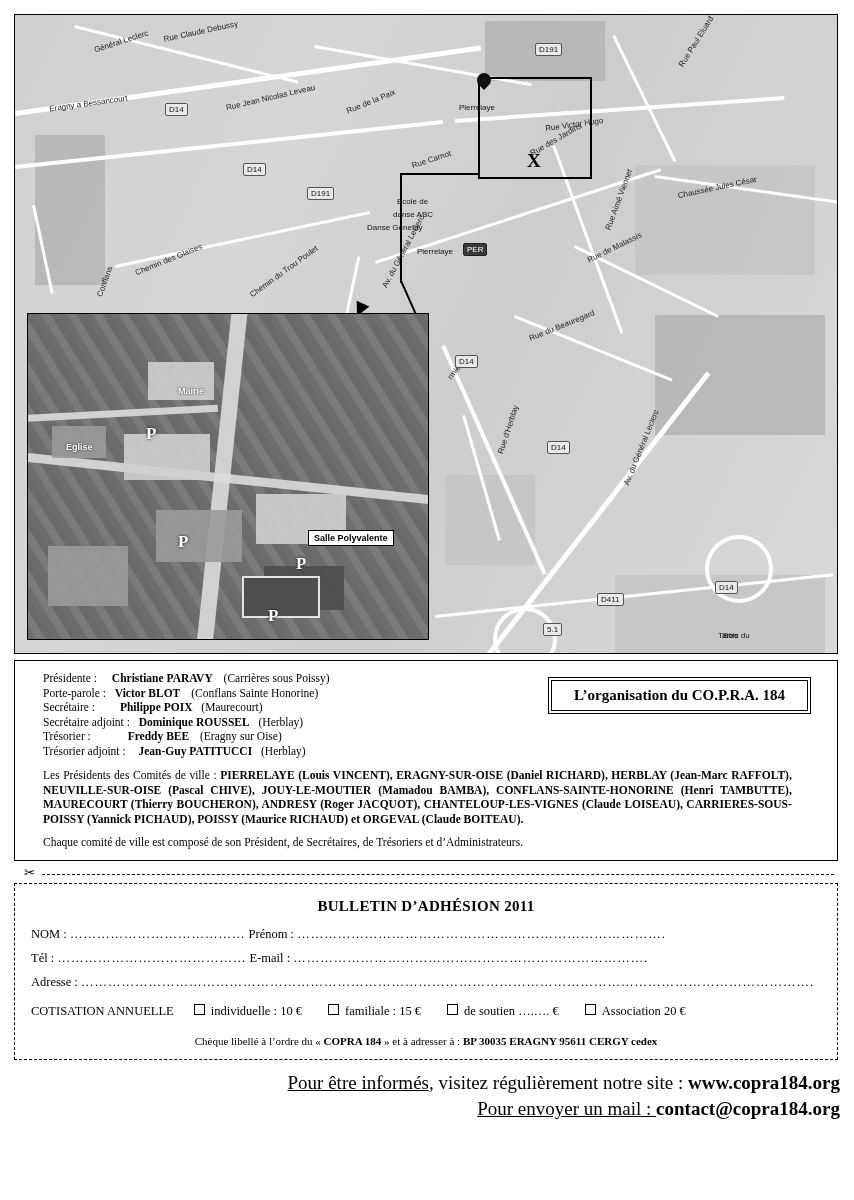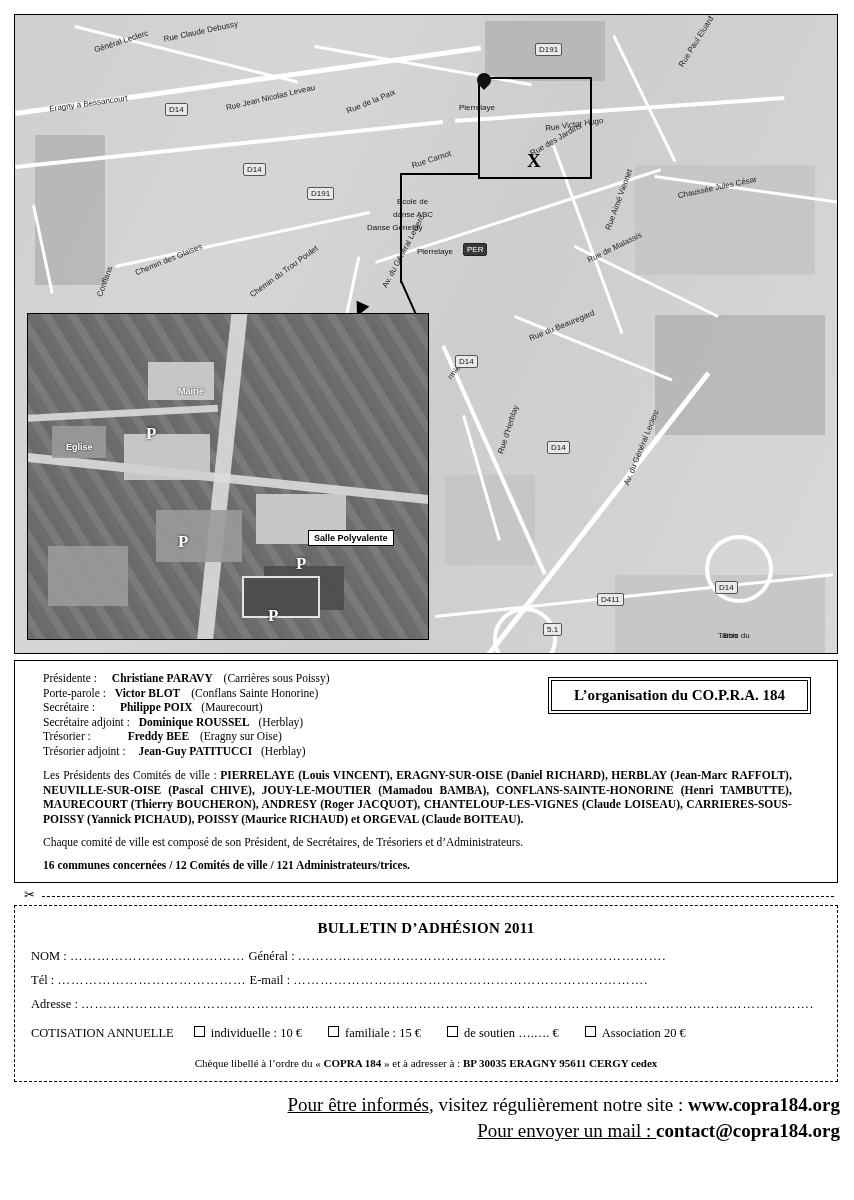--- a/index.html
+++ b/index.html
@@ -245,35 +245,34 @@
       <span class="lbl">Trésorier adjoint :</span>
       <span class="b" style="margin-left:10px;margin-top:28px;">Jean-Guy  PATITUCCI</span>
       <span style="margin-left:6px;">(Herblay)</span>
     </div>
 
     <div class="org-para">
       <span>Les Présidents des Comités de ville : </span><span class="b">PIERRELAYE (Louis VINCENT), ERAGNY-SUR-OISE (Daniel RICHARD), HERBLAY (Jean-Marc RAFFOLT), NEUVILLE-SUR-OISE (Pascal CHIVE), JOUY-LE-MOUTIER (Mamadou BAMBA), CONFLANS-SAINTE-HONORINE (Henri TAMBUTTE),  MAURECOURT (Thierry BOUCHERON), ANDRESY (Roger JACQUOT), CHANTELOUP-LES-VIGNES (Claude LOISEAU), CARRIERES-SOUS-POISSY (Yannick PICHAUD), POISSY (Maurice RICHAUD) et ORGEVAL (Claude BOITEAU).</span>
     </div>
 
     <div class="org-note">Chaque comité de ville est composé de son Président, de Secrétaires, de Trésoriers et d’Administrateurs.</div>
-    <div class="org-foot">16 communes concernées  / 12 Comités de ville /  121 Administrateurs/trices.</div>
   </div>
 
   <div class="cutline">
     <span class="scissors">✂</span>
     <span class="dash"></span>
   </div>
 
   <div class="bulletin">
     <div class="bul-title">BULLETIN D’ADHÉSION  2011</div>
 
     <div class="fld">
       <span>NOM :</span>
       <span class="dots">…………………………………</span>
-      <span>Général :</span>
+      <span>Prénom :</span>
       <span class="dots">……………………………………………………………………….</span>
     </div>
 
     <div class="fld">
       <span>Tél :</span>
       <span class="dots">……………………………………</span>
       <span>E-mail :</span>
       <span class="dots">…………………………………………………………………….</span>
     </div>
 

